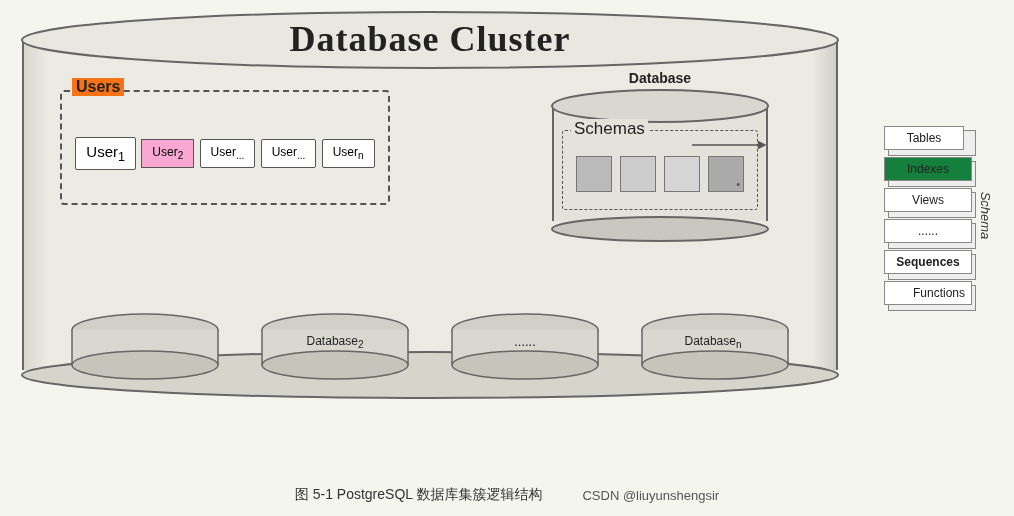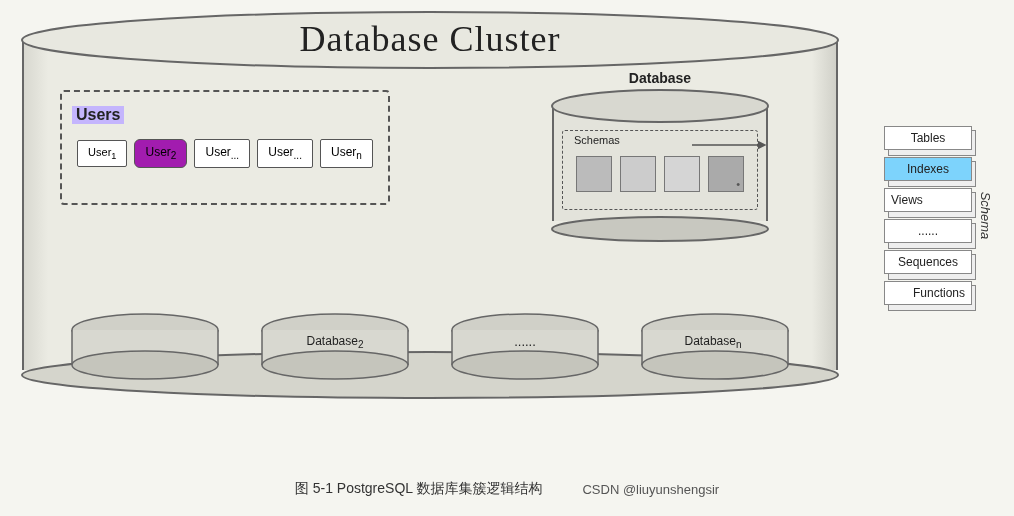--- a/index.html
+++ b/index.html
@@ -40,20 +40,21 @@
       letter-spacing: 1px;
     }
 
     
     .caption {
       display: flex;
       flex-direction: row;
       align-items: center;
       justify-content: center;
       gap: 40px;
+      margin-top: 6px;
     }
 
     .caption-text {
       font-size: 14px;
       color: #333;
     }
 
     .caption-credit {
       font-size: 13px;
       color: #555;
@@ -88,27 +89,27 @@
       </div>
 
       <div style="position:absolute;top:30px;left:2px;width:816px;height:330px;background:linear-gradient(to right, #d8d8d0 0%, #ebebE3 3%, #ebebE3 97%, #d0d0c8 100%);border-left:2px solid #666;border-right:2px solid #666;z-index:1;"></div>
 
       <div style="position:absolute;bottom:0;left:0;width:820px;height:50px;z-index:3;">
         <svg width="820" height="50" viewBox="0 0 820 50">
           <ellipse cx="410" cy="25" rx="408" ry="23" fill="#d5d5cc" stroke="#666" stroke-width="2"></ellipse>
         </svg>
       </div>
 
-      <div class="cluster-title" style="position:absolute;top:8px;left:0;right:0;text-align:center;font-size:36px;font-weight:normal;color:#222;z-index:10;font-family:Georgia,serif;">Database Cluster</div>
+      <div class="cluster-title" style="position:absolute;top:8px;left:0;right:0;text-align:center;font-size:36px;font-weight:bold;color:#222;z-index:10;font-family:Georgia,serif;">Database Cluster</div>
 
       <div style="position:absolute;top:80px;left:40px;width:330px;height:115px;border:2px dashed #555;border-radius:4px;z-index:5;background:transparent;">
-        <div style="position:absolute;top:-14px;left:10px;font-size:16px;font-weight:bold;color:#222;background:#c4b5fd;padding:0 4px;margin-top:28px;">Users</div>
+        <div style="position:absolute;top:-14px;left:10px;font-size:16px;font-weight:bold;color:#222;background:#f97316;padding:0 4px;">Users</div>
         <div style="display:flex;flex-direction:row;align-items:center;justify-content:space-evenly;padding:20px 8px 8px 8px;height:100%;">
-          <div style="border:1.5px solid #555;background:white;padding:5px 10px;font-size:11px;border-radius:2px;">User<sub>1</sub></div>
-          <div style="border:1.5px solid #555;background:#a21caf;padding:5px 10px;font-size:12px;border-radius:6px;">User<sub>2</sub></div>
+          <div style="border:1.5px solid #555;background:white;padding:5px 10px;font-size:15px;border-radius:2px;">User<sub>1</sub></div>
+          <div style="border:1.5px solid #555;background:#f9a8d4;padding:5px 10px;font-size:12px;border-radius:0;">User<sub>2</sub></div>
           <div style="border:1.5px solid #555;background:white;padding:5px 10px;font-size:12px;border-radius:2px;">User<sub>...</sub></div>
           <div style="border:1.5px solid #555;background:white;padding:5px 10px;font-size:12px;border-radius:2px;">User<sub>...</sub></div>
           <div style="border:1.5px solid #555;background:white;padding:5px 10px;font-size:12px;border-radius:2px;">User<sub>n</sub></div>
         </div>
       </div>
 
       <div style="position:absolute;top:60px;right:70px;z-index:5;width:220px;">
         <div style="text-align:center;font-size:14px;font-weight:bold;color:#222;margin-bottom:2px;">Database</div>
         <div style="position:relative;width:220px;height:155px;">
 
@@ -120,21 +121,21 @@
 
           <div style="position:absolute;top:18px;left:2px;width:216px;height:115px;background:#e3e3db;border-left:2px solid #666;border-right:2px solid #666;z-index:1;"></div>
 
           <div style="position:absolute;bottom:0;left:0;width:220px;height:28px;z-index:3;">
             <svg width="220" height="28" viewBox="0 0 220 28">
               <ellipse cx="110" cy="14" rx="108" ry="12" fill="#c8c8c0" stroke="#666" stroke-width="2"></ellipse>
             </svg>
           </div>
 
           <div style="position:absolute;top:42px;left:12px;width:196px;height:80px;border:1.5px dashed #555;z-index:6;border-radius:3px;">
-            <div style="position:absolute;top:-12px;left:8px;font-size:11px;color:#222;background:#e3e3db;padding:0 3px;margin-top:15px;">Schemas</div>
+            <div style="position:absolute;top:-12px;left:8px;font-size:17px;color:#222;background:#e3e3db;padding:0 3px;">Schemas</div>
             <div style="display:flex;flex-direction:row;align-items:center;justify-content:space-evenly;padding:12px 5px 5px 5px;height:100%;">
               <div style="width:36px;height:36px;border:1.5px solid #777;background:#bbb;"></div>
               <div style="width:36px;height:36px;border:1.5px solid #777;background:#ccc;"></div>
               <div style="width:36px;height:36px;border:1.5px solid #777;background:#d5d5d5;"></div>
               <div style="width:36px;height:36px;border:1.5px solid #777;background:#aaa;position:relative;">
                 <span style="position:absolute;right:3px;bottom:1px;font-size:11px;color:#555;">•</span>
               </div>
             </div>
           </div>
         </div>
@@ -194,45 +195,45 @@
             <path d="M0,0 L6,3 L0,6 Z" fill="#555"></path>
           </marker>
         </defs>
       </svg>
     </div>
 
     <div style="position:absolute;right:12px;top:35px;width:118px;height:360px;display:flex;flex-direction:row;align-items:center;">
 
       <div style="display:flex;flex-direction:column;gap:7px;width:92px;">
 
-        <div style="position:relative;width:88px;">
+        <div style="position:relative;width:80px;">
           <div style="position:absolute;top:4px;left:4px;width:88px;height:26px;background:#eee;border:1px solid #888;z-index:0;"></div>
           <div style="position:absolute;top:8px;left:8px;width:88px;height:26px;background:#e5e5e5;border:1px solid #888;z-index:-1;"></div>
           <div style="position:relative;background:white;border:1.5px solid #888;padding:4px 6px;font-size:12px;color:#222;z-index:1;text-align:center;">Tables</div>
         </div>
 
         <div style="position:relative;width:88px;">
           <div style="position:absolute;top:4px;left:4px;width:88px;height:26px;background:#eee;border:1px solid #888;z-index:0;"></div>
           <div style="position:absolute;top:8px;left:8px;width:88px;height:26px;background:#e5e5e5;border:1px solid #888;z-index:-1;"></div>
-          <div style="position:relative;background:#7dd3fc;border:1.5px solid #888;padding:4px 6px;font-size:12px;color:#222;z-index:1;text-align:center;">Indexes</div>
-        </div>
-
-        <div style="position:relative;width:88px;">
-          <div style="position:absolute;top:4px;left:4px;width:88px;height:26px;background:#eee;border:1px solid #888;z-index:0;"></div>
-          <div style="position:absolute;top:8px;left:8px;width:88px;height:26px;background:#e5e5e5;border:1px solid #888;z-index:-1;"></div>
-          <div style="position:relative;background:white;border:1.5px solid #888;padding:4px 6px;font-size:12px;color:#222;z-index:1;text-align:left;">Views</div>
+          <div style="position:relative;background:#15803d;border:1.5px solid #888;padding:4px 6px;font-size:12px;color:#222;z-index:1;text-align:center;">Indexes</div>
+        </div>
+
+        <div style="position:relative;width:88px;">
+          <div style="position:absolute;top:4px;left:4px;width:88px;height:26px;background:#eee;border:1px solid #888;z-index:0;"></div>
+          <div style="position:absolute;top:8px;left:8px;width:88px;height:26px;background:#e5e5e5;border:1px solid #888;z-index:-1;"></div>
+          <div style="position:relative;background:white;border:1.5px solid #888;padding:4px 6px;font-size:12px;color:#222;z-index:1;text-align:center;">Views</div>
         </div>
 
         <div style="position:relative;width:88px;">
           <div style="position:absolute;top:4px;left:4px;width:88px;height:26px;background:#eee;border:1px solid #888;z-index:0;"></div>
           <div style="position:absolute;top:8px;left:8px;width:88px;height:26px;background:#e5e5e5;border:1px solid #888;z-index:-1;"></div>
           <div style="position:relative;background:white;border:1.5px solid #888;padding:4px 6px;font-size:12px;color:#222;z-index:1;text-align:center;">......</div>
         </div>
 
-        <div style="position:relative;width:88px;">
+        <div style="position:relative;width:88px;font-weight:bold;">
           <div style="position:absolute;top:4px;left:4px;width:88px;height:26px;background:#eee;border:1px solid #888;z-index:0;"></div>
           <div style="position:absolute;top:8px;left:8px;width:88px;height:26px;background:#e5e5e5;border:1px solid #888;z-index:-1;"></div>
           <div style="position:relative;background:white;border:1.5px solid #888;padding:4px 6px;font-size:12px;color:#222;z-index:1;text-align:center;">Sequences</div>
         </div>
 
         <div style="position:relative;width:88px;">
           <div style="position:absolute;top:4px;left:4px;width:88px;height:26px;background:#eee;border:1px solid #888;z-index:0;"></div>
           <div style="position:absolute;top:8px;left:8px;width:88px;height:26px;background:#e5e5e5;border:1px solid #888;z-index:-1;"></div>
           <div style="position:relative;background:white;border:1.5px solid #888;padding:4px 6px;font-size:12px;color:#222;z-index:1;text-align:right;">Functions</div>
         </div>

